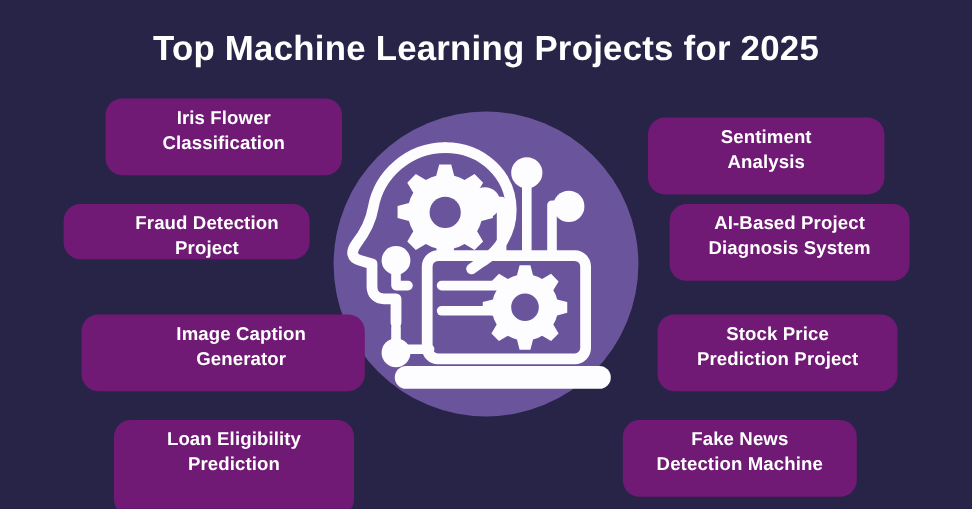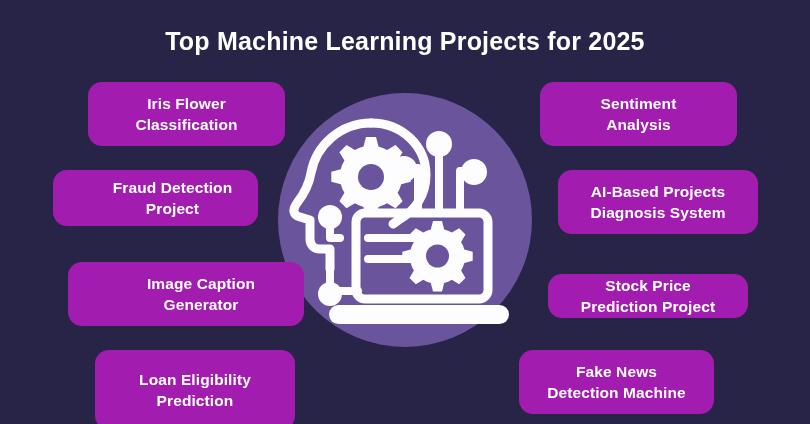--- a/index.html
+++ b/index.html
@@ -21,21 +21,21 @@
   }
 
   
   #page-title {
     position: absolute;
     left: 0;
     top: 26px;
     width: 810px;
     text-align: center;
     color: #ffffff;
-    font-size: 25px;
+    font-size: 29px;
     font-weight: bold;
     letter-spacing: 0.2px;
     line-height: 30px;
   }
 
   
   #illustration {
     position: absolute;
     left: 278px;
     top: 93px;
@@ -56,45 +56,45 @@
     left: 0;
     top: 0;
     width: 254px;
     height: 254px;
   }
 
   
   .pill {
     position: absolute;
     box-sizing: border-box;
-    background: #a21caf;
+    background: #701a75;
     border-radius: 14px;
     color: #ffffff;
     font-size: 15.5px;
     font-weight: bold;
     line-height: 21px;
     text-align: center;
     display: flex;
-    align-items: center;
+    align-items: flex-start;
     justify-content: center;
     padding: 6px 14px;
     letter-spacing: 0.1px;
   }
   .pill-text { display: block; white-space: pre-line; }
 
   
   #pill-iris            { left: 88px;  top: 82px;  width: 197px; height: 64px; }
-  #pill-fraud           { left: 53px;  top: 170px; width: 205px; height: 56px; padding-left: 48px; }
+  #pill-fraud           { left: 53px;  top: 170px; width: 205px; height: 46px; padding-left: 48px; }
   #pill-image-caption   { left: 68px;  top: 262px; width: 236px; height: 64px; padding-left: 44px; }
   #pill-loan            { left: 95px;  top: 350px; width: 200px; height: 80px; }
 
   
-  #pill-sentiment       { left: 540px; top: 82px;  width: 197px; height: 64px; }
+  #pill-sentiment       { left: 540px; top: 98px;  width: 197px; height: 64px; }
   #pill-medical         { left: 558px; top: 170px; width: 200px; height: 64px; }
-  #pill-stock           { left: 548px; top: 262px; width: 200px; height: 44px; margin-top: 12px; }
+  #pill-stock           { left: 548px; top: 262px; width: 200px; height: 64px; }
   #pill-fake-news       { left: 519px; top: 350px; width: 195px; height: 64px; }
 </style>
 </head>
 <body>
 
 <div id="canvas">
 
   <div id="page-title">Top Machine Learning Projects for 2025</div>
 
   <div id="illustration">
@@ -171,21 +171,21 @@
   <div class="pill" id="pill-loan">
     <span class="pill-text">Loan Eligibility
 Prediction</span>
   </div>
 
   <div class="pill" id="pill-sentiment">
     <span class="pill-text">Sentiment
 Analysis</span>
   </div>
   <div class="pill" id="pill-medical">
-    <span class="pill-text">AI-Based Projects
+    <span class="pill-text">AI-Based Project
 Diagnosis System</span>
   </div>
   <div class="pill" id="pill-stock">
     <span class="pill-text">Stock Price
 Prediction Project</span>
   </div>
   <div class="pill" id="pill-fake-news">
     <span class="pill-text">Fake News
 Detection Machine</span>
   </div>

